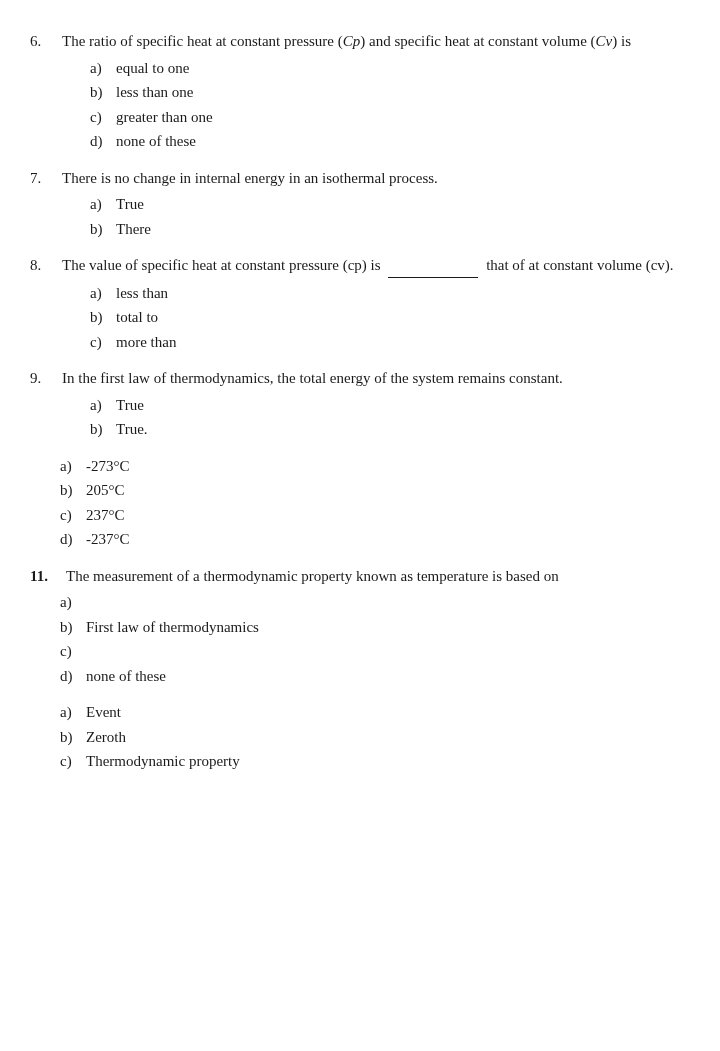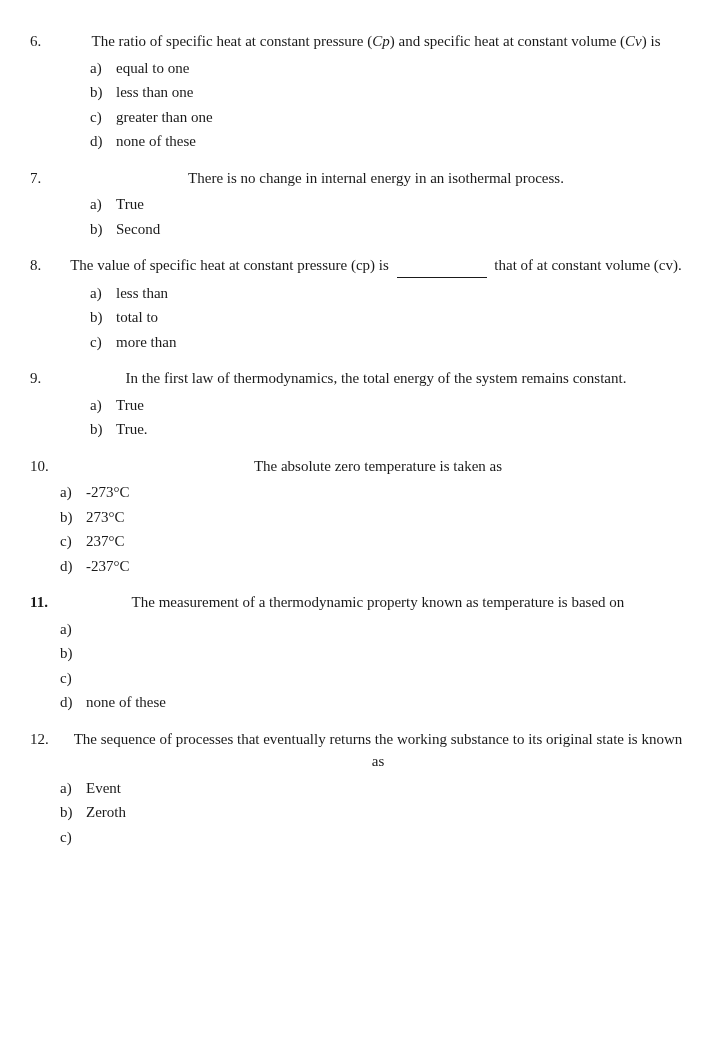--- a/index.html
+++ b/index.html
@@ -24,21 +24,20 @@
       display: flex;
       gap: 4px;
       margin-bottom: 4px;
     }
     .question-number {
       min-width: 28px;
       flex-shrink: 0;
     }
     .question-body {
       flex: 1;
-      text-align: center;
     }
     .options {
       margin-left: 60px;
       margin-top: 2px;
     }
     .option {
       display: flex;
       gap: 4px;
       margin-bottom: 2px;
     }
@@ -90,21 +89,21 @@
     <span class="question-number">7.</span>
     <span class="question-body">There is no change in internal energy in an isothermal process.</span>
   </div>
   <div class="options">
     <div class="option">
       <span class="option-label">a)</span>
       <span>True</span>
     </div>
     <div class="option">
       <span class="option-label">b)</span>
-      <span>Second</span>
+      <span>There</span>
     </div>
   </div>
 </div>
 
 <div class="question-block">
   <div class="question-text">
     <span class="question-number">8.</span>
     <span class="question-body">The value of specific heat at constant pressure (cp) is <span class="blank">&nbsp;&nbsp;&nbsp;&nbsp;&nbsp;&nbsp;&nbsp;&nbsp;&nbsp;&nbsp;</span> that of at constant volume (cv).</span>
   </div>
   <div class="options">
@@ -134,32 +133,28 @@
       <span>True</span>
     </div>
     <div class="option">
       <span class="option-label">b)</span>
       <span>True.</span>
     </div>
   </div>
 </div>
 
 <div class="question-block">
-  <div class="question-text">
-    <span class="question-number" style="min-width:32px;">10.</span>
-    <span class="question-body">The absolute zero temperature is taken as</span>
-  </div>
   <div class="options-wide">
     <div class="option">
       <span class="option-label">a)</span>
       <span>-273°C</span>
     </div>
     <div class="option">
       <span class="option-label">b)</span>
-      <span>273°C</span>
+      <span>205°C</span>
     </div>
     <div class="option">
       <span class="option-label">c)</span>
       <span>237°C</span>
     </div>
     <div class="option">
       <span class="option-label">d)</span>
       <span>-237°C</span>
     </div>
   </div>
@@ -169,42 +164,40 @@
   <div class="question-text">
     <span class="question-number" style="min-width:32px;font-weight:bold;">11.</span>
     <span class="question-body">The measurement of a thermodynamic property known as temperature is based on</span>
   </div>
   <div class="options-wide">
     <div class="option">
       <span class="option-label">a)</span>
     </div>
     <div class="option">
       <span class="option-label">b)</span>
+      <span>First law of thermodynamics</span>
     </div>
     <div class="option">
       <span class="option-label">c)</span>
     </div>
     <div class="option">
       <span class="option-label">d)</span>
       <span>none of these</span>
     </div>
   </div>
 </div>
 
 <div class="question-block">
-  <div class="question-text">
-    <span class="question-number" style="min-width:32px;">12.</span>
-    <span class="question-body">The sequence of processes that eventually returns the working substance to its original state is known as</span>
-  </div>
   <div class="options-wide">
     <div class="option">
       <span class="option-label">a)</span>
       <span>Event</span>
     </div>
     <div class="option">
       <span class="option-label">b)</span>
       <span>Zeroth</span>
     </div>
     <div class="option">
       <span class="option-label">c)</span>
+      <span>Thermodynamic property</span>
     </div>
   </div>
 </div>
 
 </body></html>

